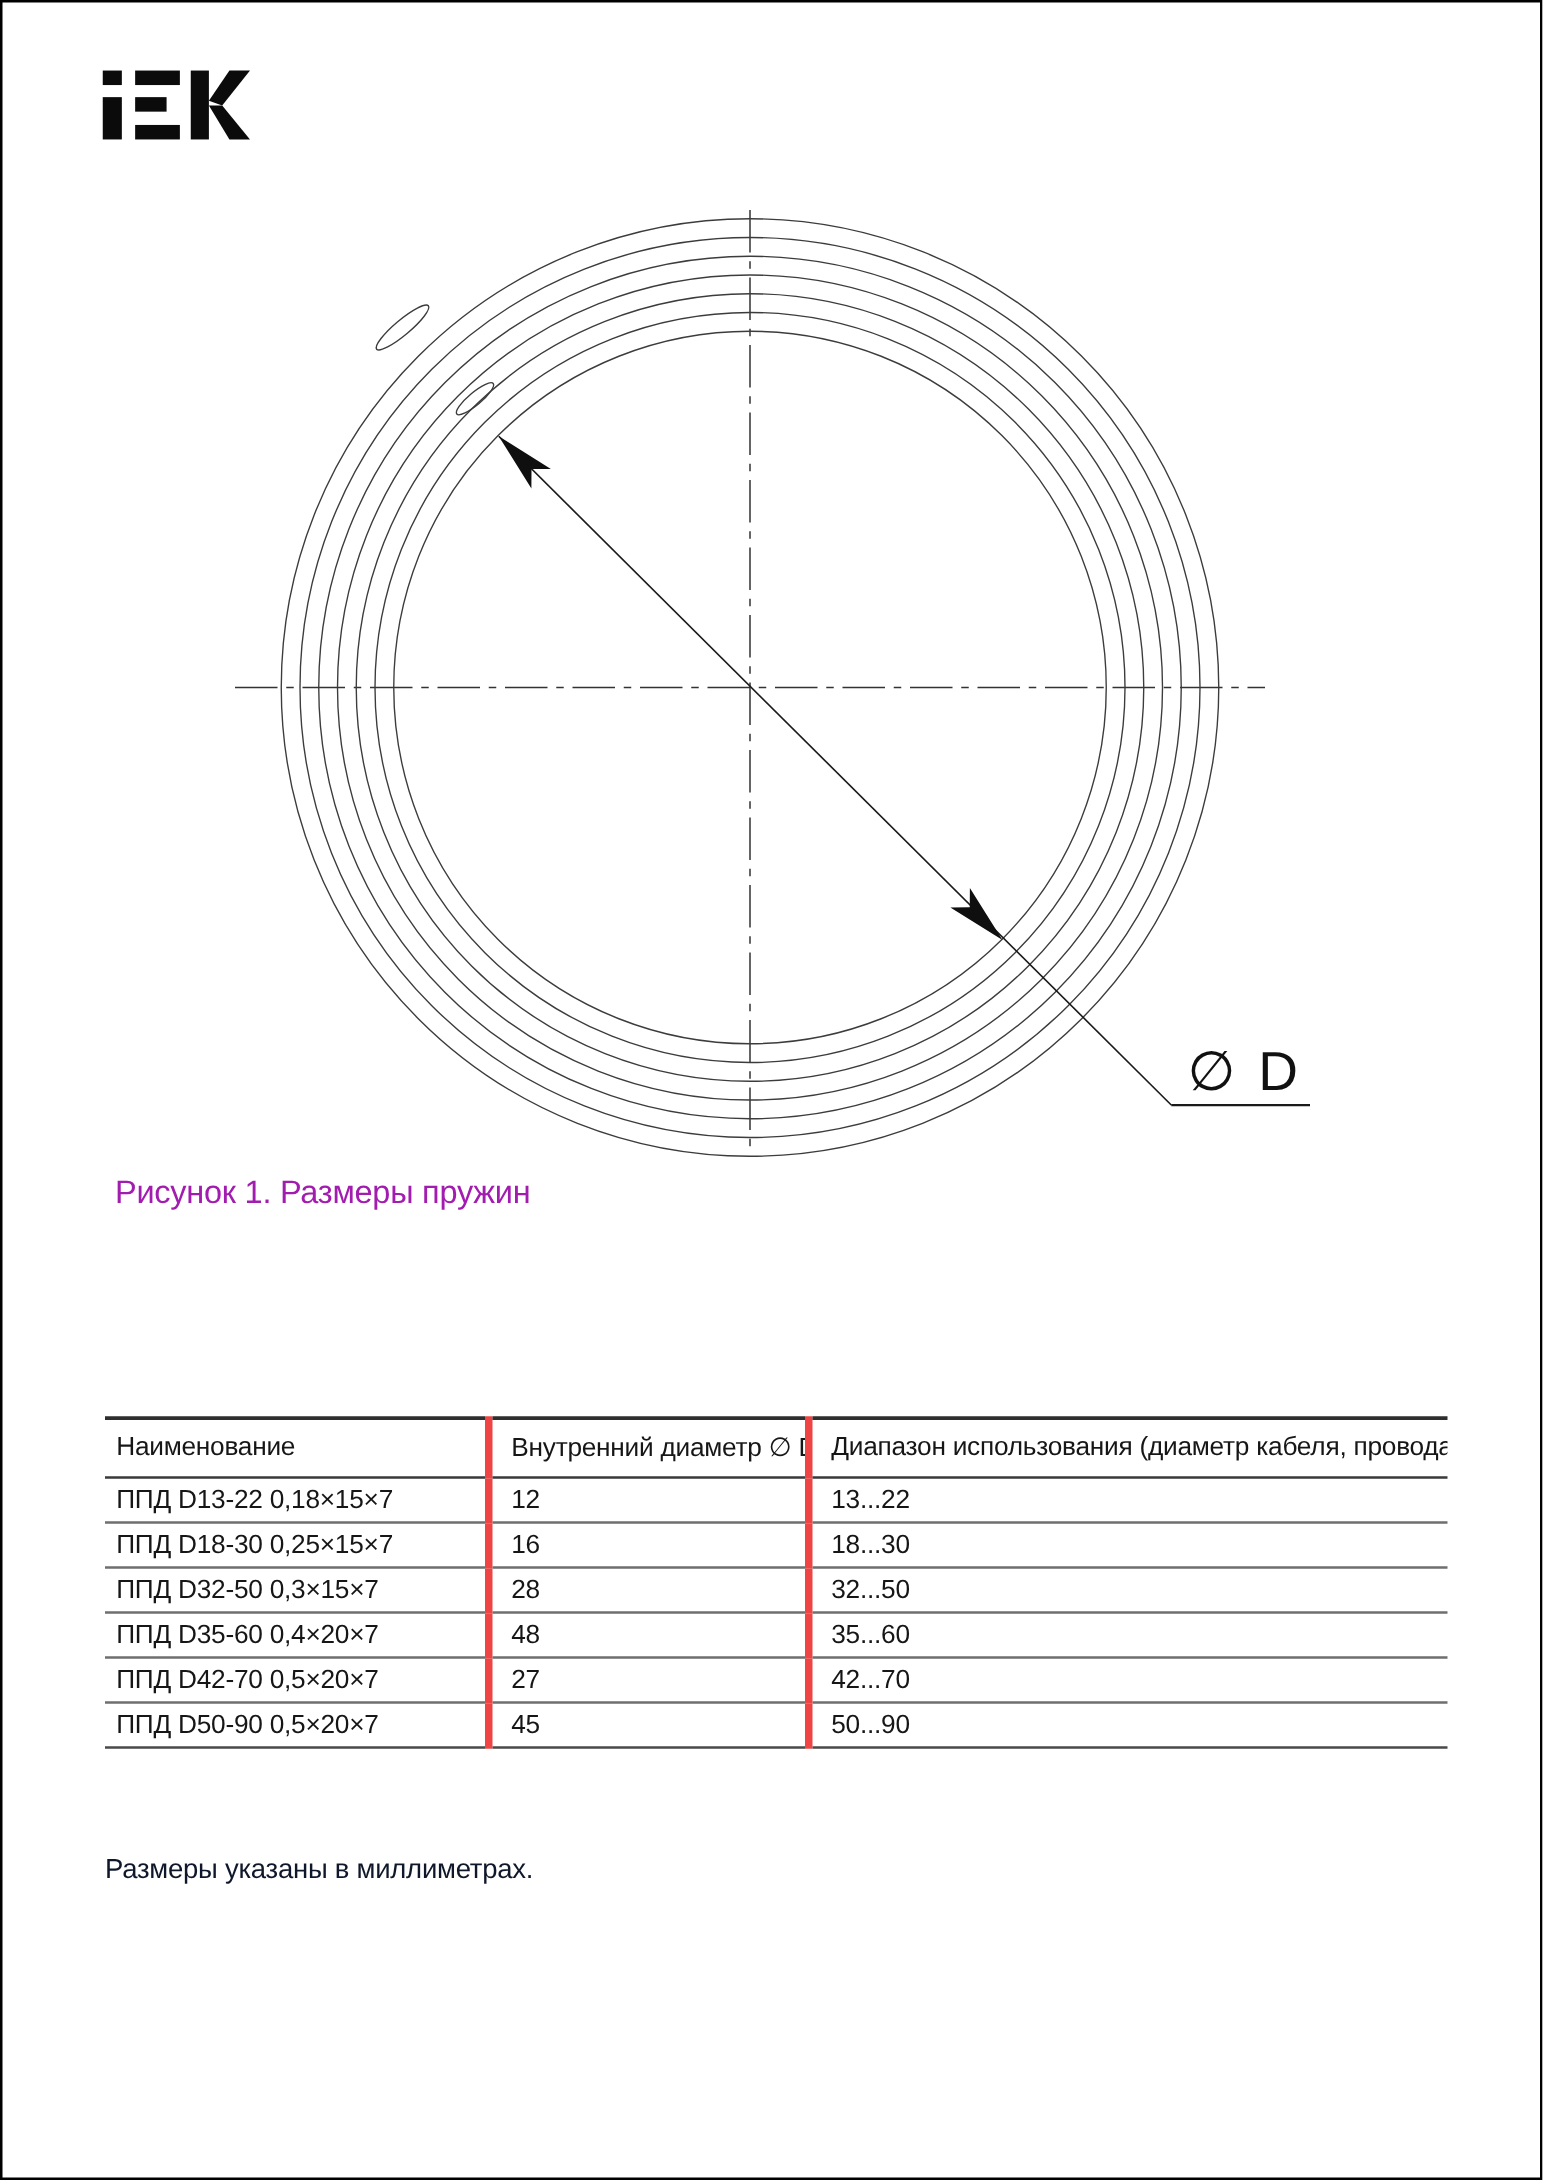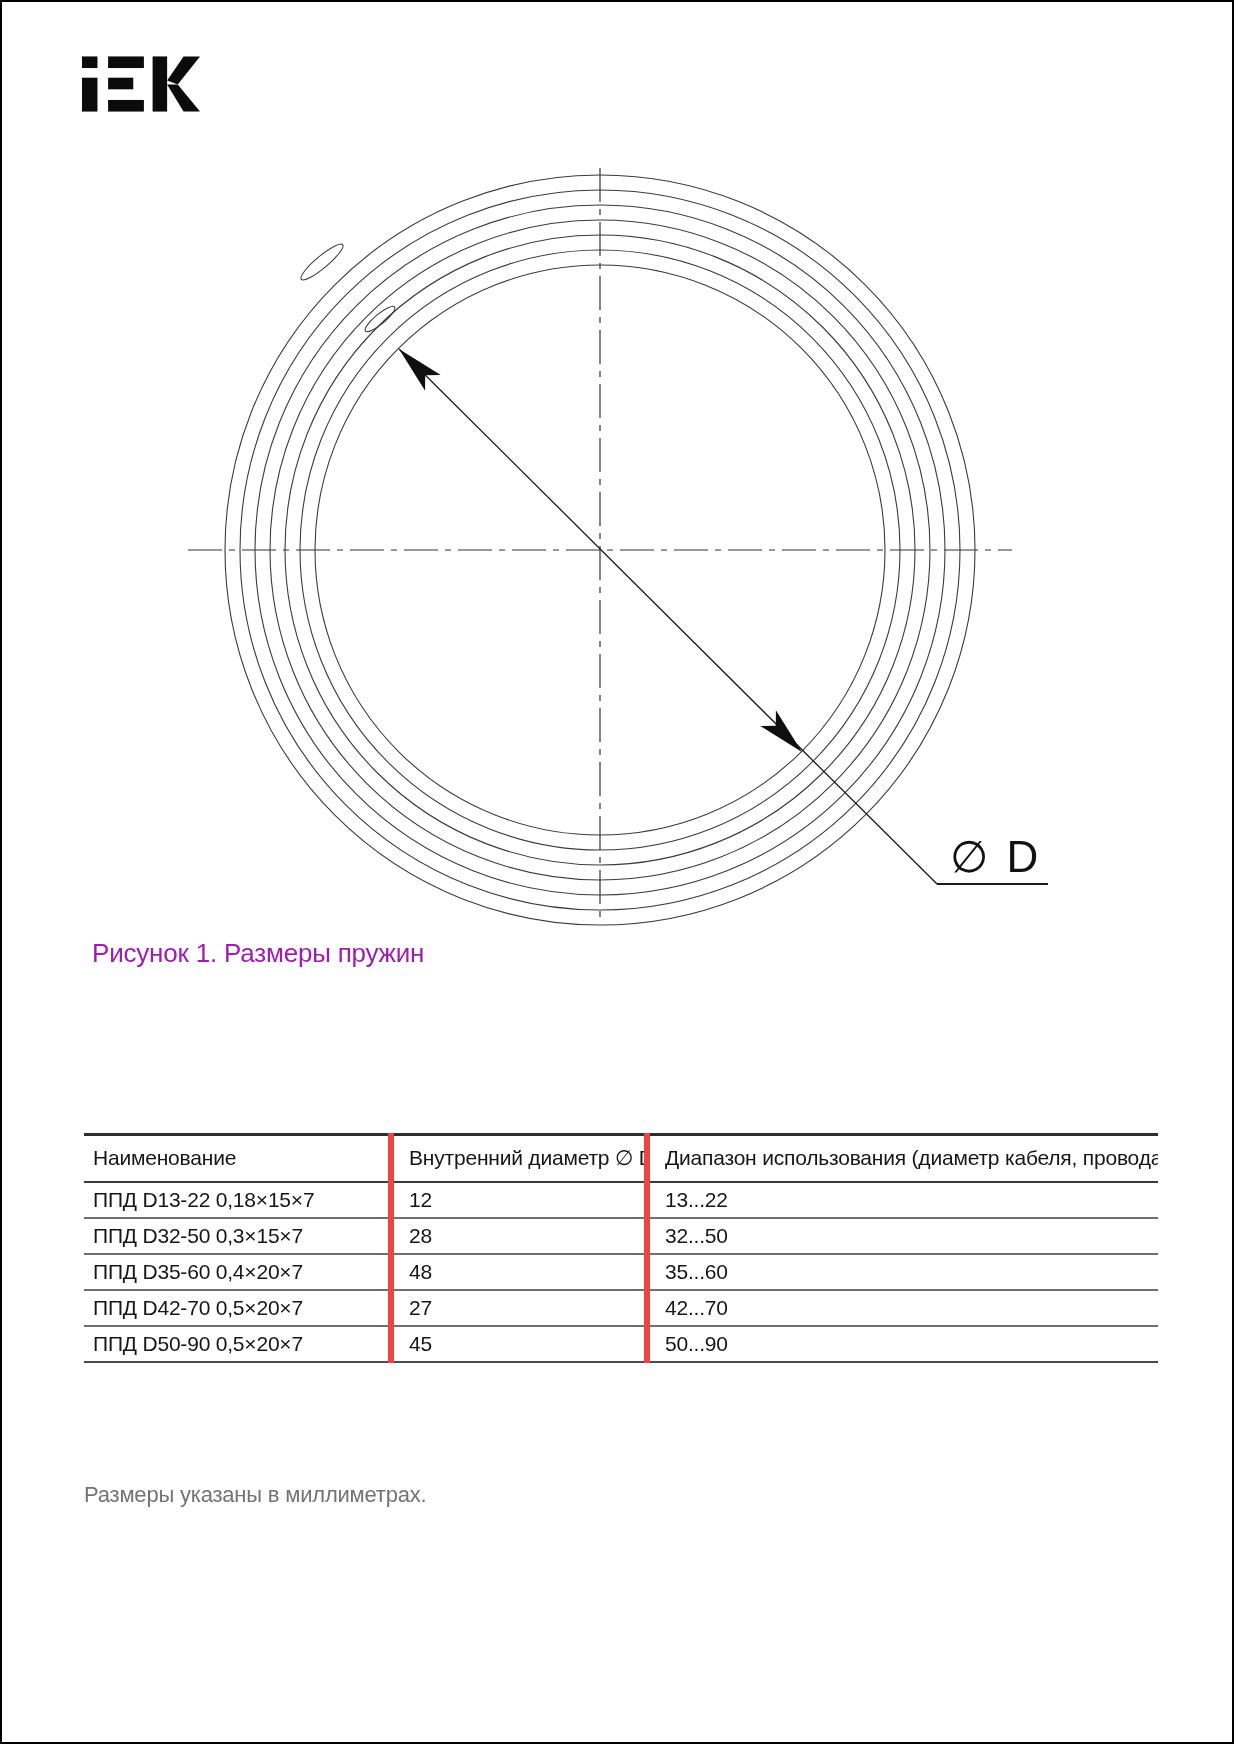--- a/index.html
+++ b/index.html
@@ -36,21 +36,21 @@
     padding:0 6px 0 9px;
     font-weight:normal;text-align:left;vertical-align:middle;
     white-space:nowrap;overflow:hidden;
   }
   table.spec td+td, table.spec th+th{border-left:6px solid #ef4444;padding-left:15px;}
   table.spec tr.hdr th{border-top:3px solid #2e2e2e;border-bottom:2px solid #3a3a3a;}
   table.spec tbody tr td{border-bottom:2px solid #6f6f6f;}
   table.spec tbody tr:last-child td{border-bottom:2px solid #4a4a4a;}
   .footnote{
     position:absolute;left:82px;top:1480px;
-    font-size:22px;letter-spacing:-0.2px;color:#737373;
+    font-size:22px;letter-spacing:-0.2px;color:#0f172a;
     white-space:nowrap;
   }
   .dim-label{font-size:44px;letter-spacing:3px;fill:#111;}
 </style>
 </head>
 <body>
 
 <div class="page">
 
   <svg class="logo" viewBox="0 0 122 57" aria-label="IEK">
@@ -111,20 +111,25 @@
           <th>Диапазон использования (диаметр кабеля, провода)</th>
         </tr>
       </thead>
       <tbody>
         <tr>
           <td>ППД D13-22 0,18×15×7</td>
           <td>12</td>
           <td>13...22</td>
         </tr>
         <tr>
+          <td>ППД D18-30 0,25×15×7</td>
+          <td>16</td>
+          <td>18...30</td>
+        </tr>
+        <tr>
           <td>ППД D32-50 0,3×15×7</td>
           <td>28</td>
           <td>32...50</td>
         </tr>
         <tr>
           <td>ППД D35-60 0,4×20×7</td>
           <td>48</td>
           <td>35...60</td>
         </tr>
         <tr>

